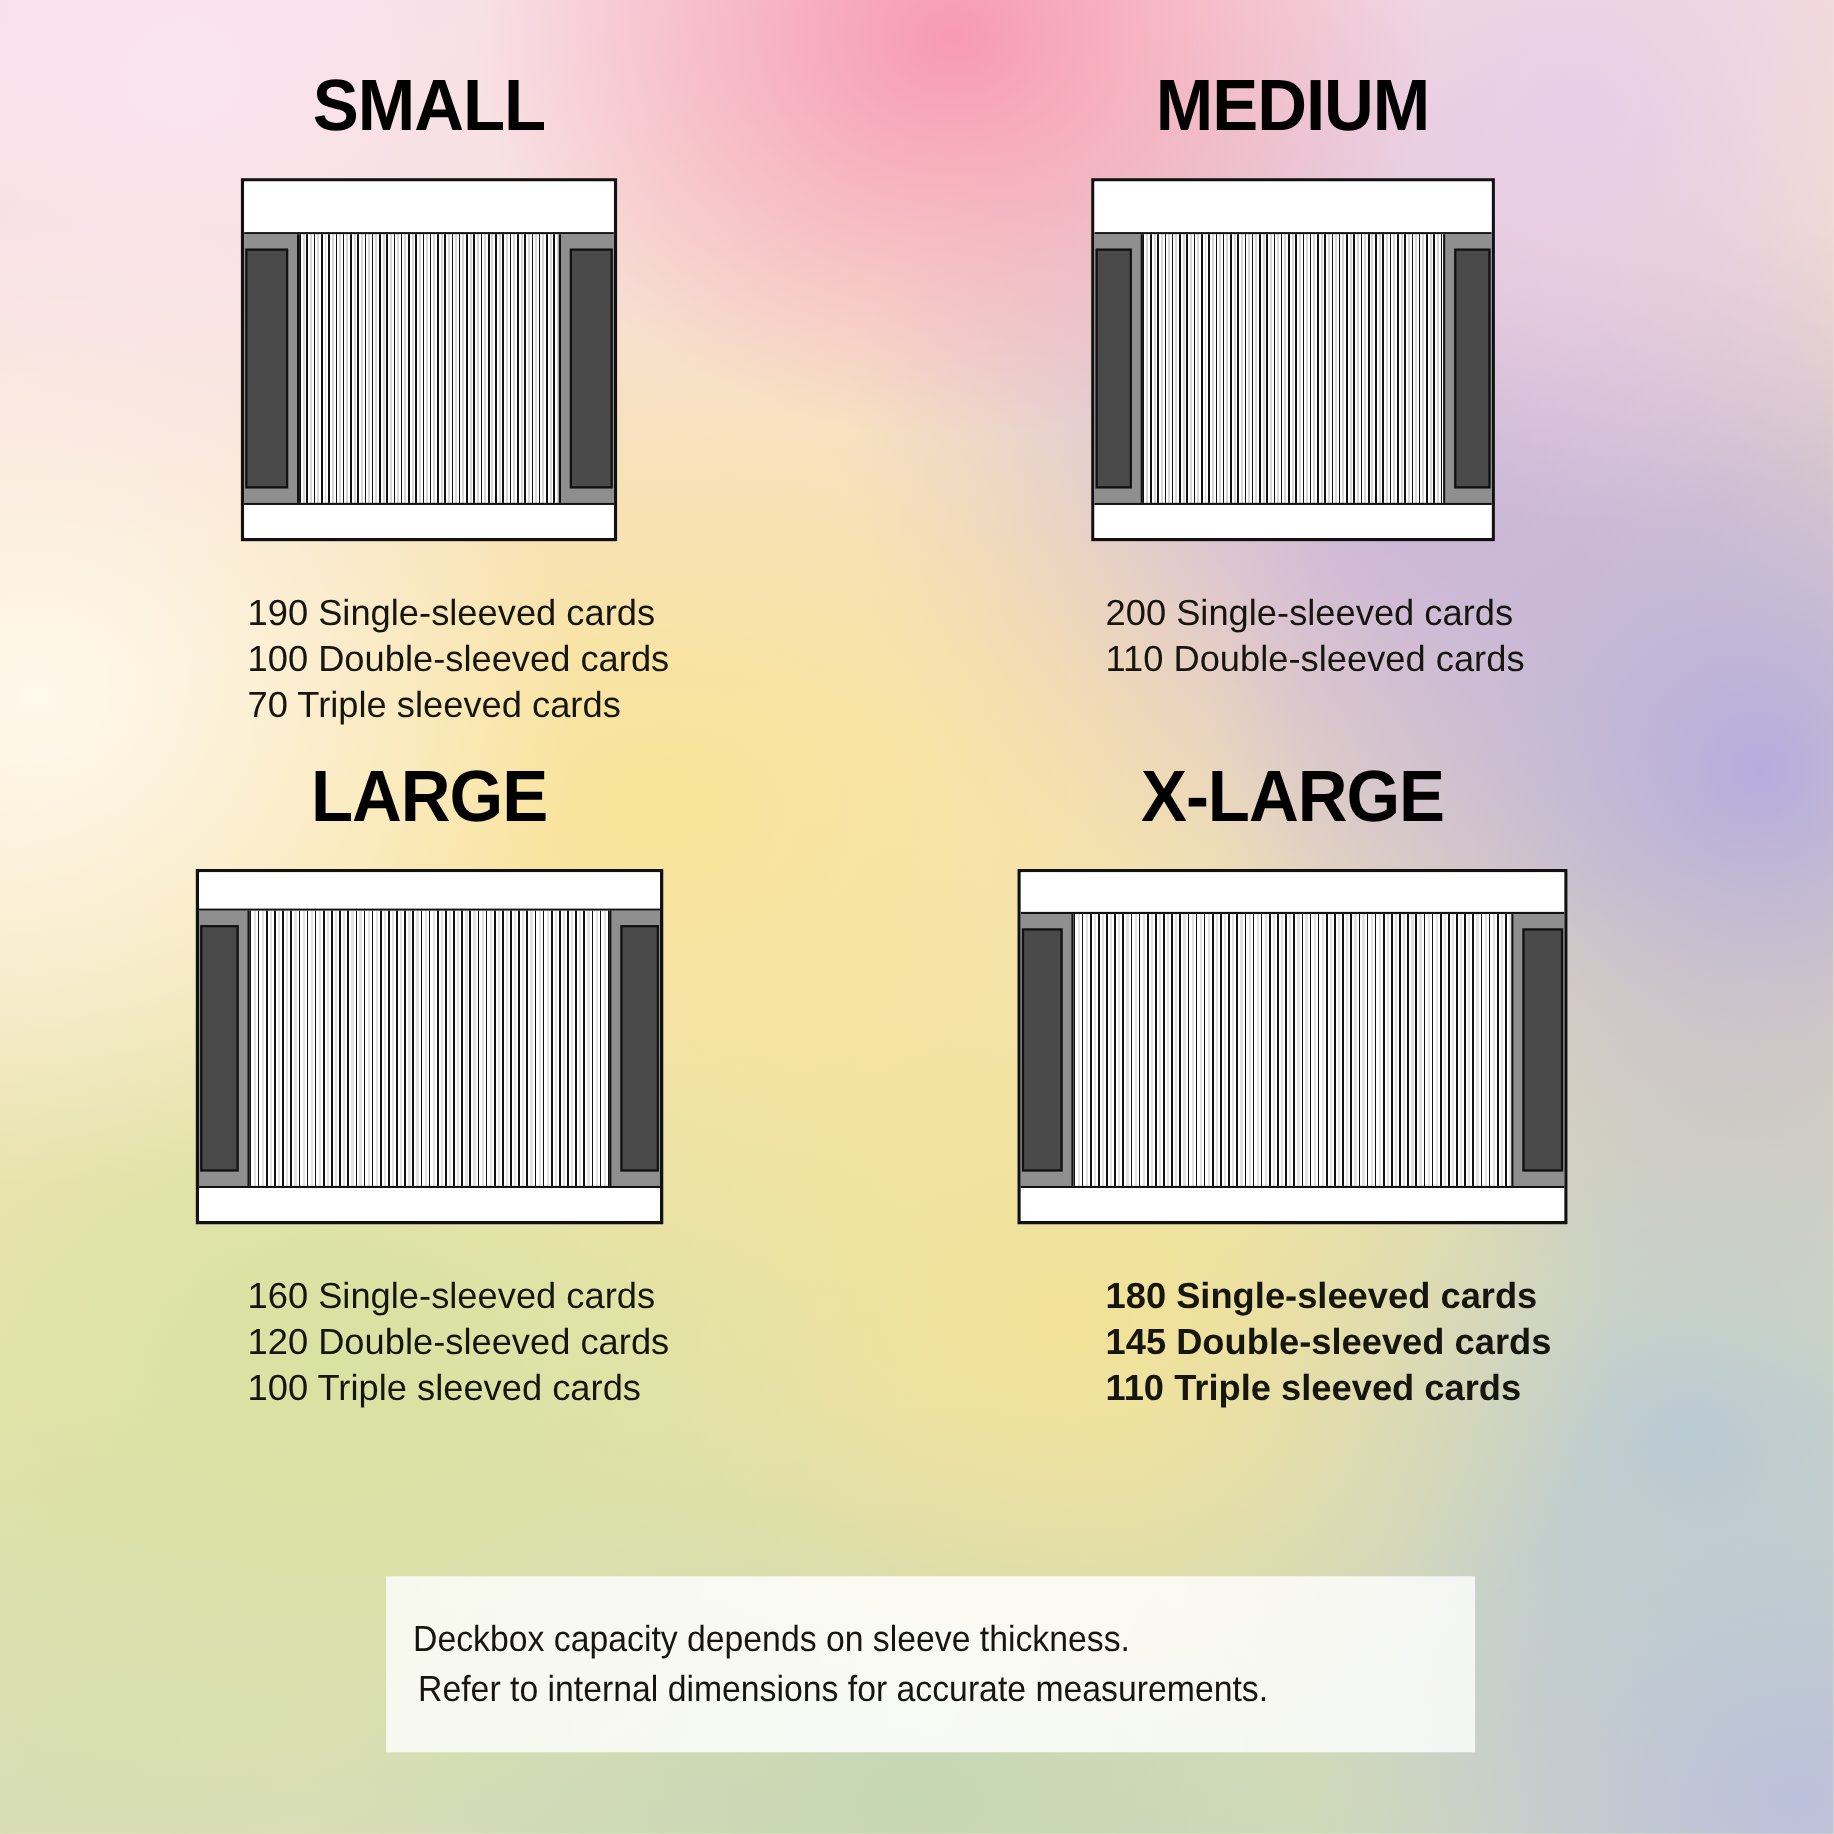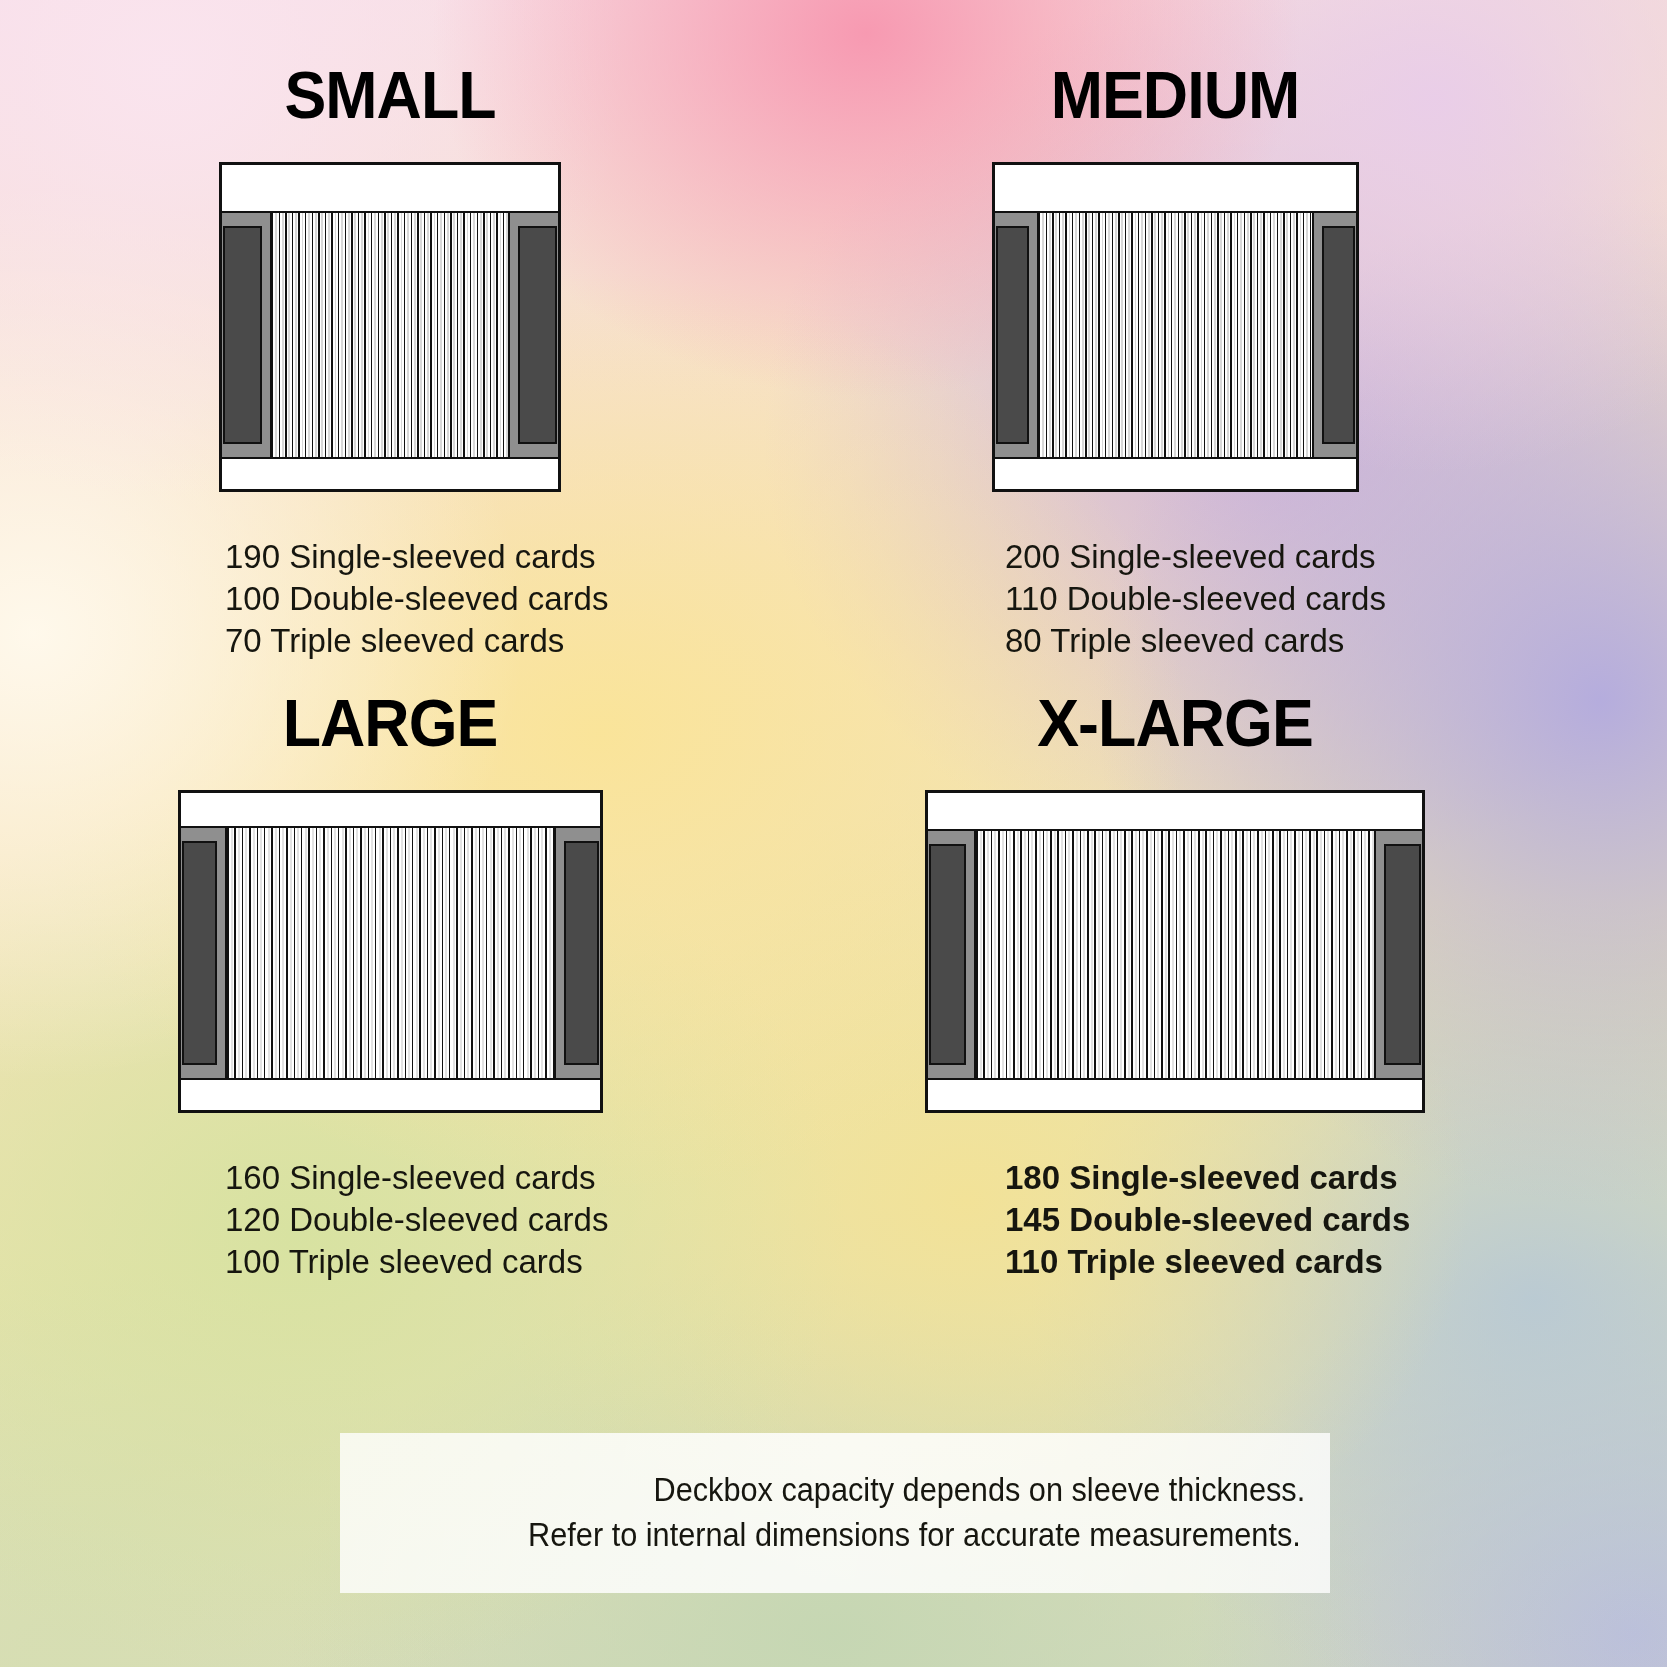--- a/index.html
+++ b/index.html
@@ -157,28 +157,28 @@
     white-space: nowrap;
   }
   .cell.c-small  .capacity { padding-left: 185px; }
   .cell.c-medium .capacity { padding-left: 180px; }
   .cell.c-large  .capacity { padding-left: 185px; }
   .cell.c-xlarge .capacity { padding-left: 180px; font-weight: bold; }
 
   
   .note {
     position: absolute;
-    left: 340px;
+    left: 351px;
     top: 1433px;
     width: 990px;
     height: 160px;
     background: linear-gradient(100deg, rgba(255,255,255,0.80) 0%, rgba(255,255,255,0.86) 50%, rgba(255,255,255,0.80) 100%);
     display: flex;
     flex-direction: column;
-    align-items: flex-end;
+    align-items: flex-start;
     justify-content: center;
   }
   .note p {
     margin: 0;
     font-family: "Liberation Sans", sans-serif;
     font-size: 33px;
     line-height: 1.36;
     color: #16160f;
     text-align: center;
     transform: scaleX(0.93);
@@ -230,21 +230,20 @@
             <div class="wall right" style="width:42px;">
               <div class="wall-inner"></div>
             </div>
           </div>
           <div class="base" style="height:30px;"></div>
         </div>
       </div>
       <ul class="capacity">
         <li>200 Single-sleeved cards</li>
         <li>110 Double-sleeved cards</li>
-        <li>80 Triple sleeved cards</li>
       </ul>
     </div>
 
     <div class="cell c-large">
       <div class="size-title">LARGE</div>
       <div class="box-wrap">
         <div class="deckbox" style="width:425px;height:323px;">
           <div class="lid" style="height:33px;"></div>
           <div class="body">
             <div class="wall left" style="width:44px;">

